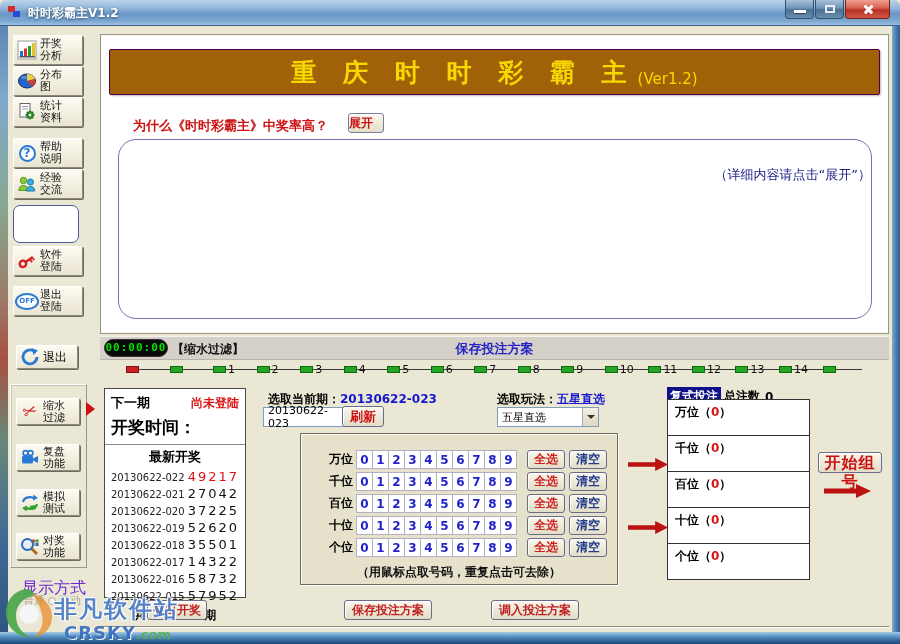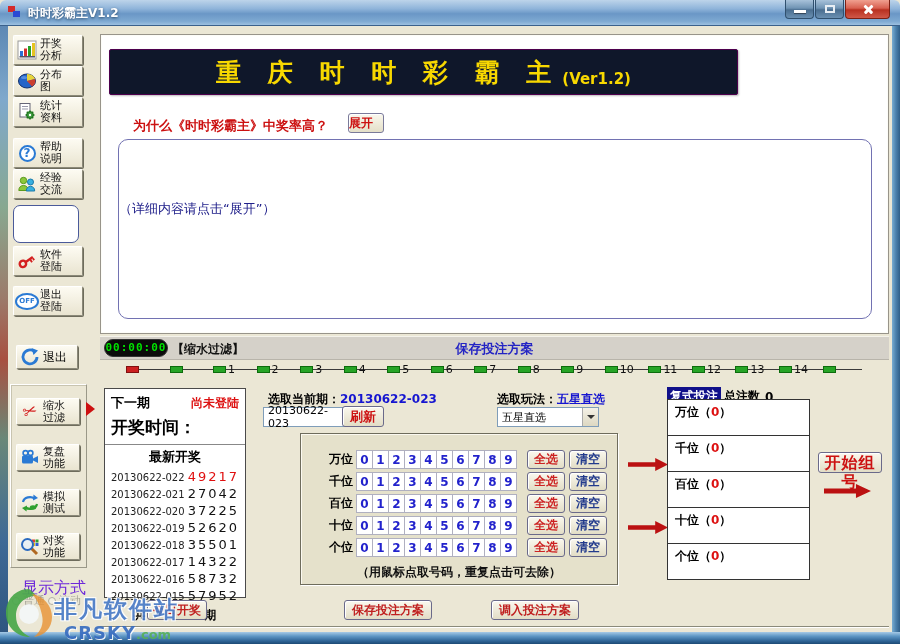--- a/index.html
+++ b/index.html
@@ -92,38 +92,38 @@
   .qmark {
     width:17px; height:17px; border:2.5px solid #2a7ad4; border-radius:50%;
     color:#2a7ad4; font-weight:bold; font-size:12px; text-align:center; line-height:13px; background:#fff;
   }
   
   .main-panel {
     position:absolute; left:100px; top:34px; width:789px; height:300px;
     background:#fff; border:1px solid #98948a; box-shadow:inset 0 0 0 1px #fdfdf8;
   }
   .banner {
-    position:absolute; left:8px; top:14px; width:629px; height:46px;
-    background:#0f172a; border:1px solid #4d004d; border-radius:2px;
+    position:absolute; left:8px; top:14px; width:771px; height:46px;
+    background:#a16207; border:1px solid #4d004d; border-radius:2px;
     display:flex; align-items:center; justify-content:center;
     box-shadow:1px 1px 2px #bbb;
   }
   .banner .bt { color:#f8d800; font-size:25px; font-weight:bold; letter-spacing:9px; font-family:"DejaVu Serif","Liberation Serif",serif; }
-  .banner .bv { color:#f8d800; font-size:15px; font-weight:bold; margin-left:2px;margin-top:13px; }
+  .banner .bv { color:#f8d800; font-size:15px; font-weight:normal; margin-left:2px;margin-top:13px; }
   .promo-q { position:absolute; left:32px; top:82px; color:#cc1111; font-weight:bold; font-size:13px; }
   .expand-btn {
     position:absolute; left:247px; top:78px; width:36px; height:20px;
     background:linear-gradient(180deg,#faf8ee,#e4dfc8); border:1px solid #7a7a9a;
     border-radius:3px; color:#cc1111; font-weight:bold; font-size:12px;
     text-align:left; line-height:18px; cursor:pointer; box-shadow:inset 1px 1px 0 #fff;
   }
   .hint-box {
     position:absolute; left:17px; top:104px; width:754px; height:180px;
-    border:1px solid #7272b2; border-radius:10px; background:#fff;
-    text-align:left; padding-top:60px;
+    border:1px solid #7272b2; border-radius:18px; background:#fff;
+    text-align:right; padding-top:26px;
   }
   .hint-text { color:#20208a; font-size:13px; }
   
   .graybar {
     position:absolute; left:100px; top:336px; width:789px; height:24px;
     background:#d5d1c9; border-top:1px solid #f4f2ea; border-bottom:1px solid #b8b4aa;
   }
   .gb-title { position:absolute; left:0; top:3px; width:100%; text-align:center; color:#2424c4; font-weight:bold; font-size:13px; }
   .timer {
     position:absolute; left:4px; top:2px; width:64px; height:18px;

